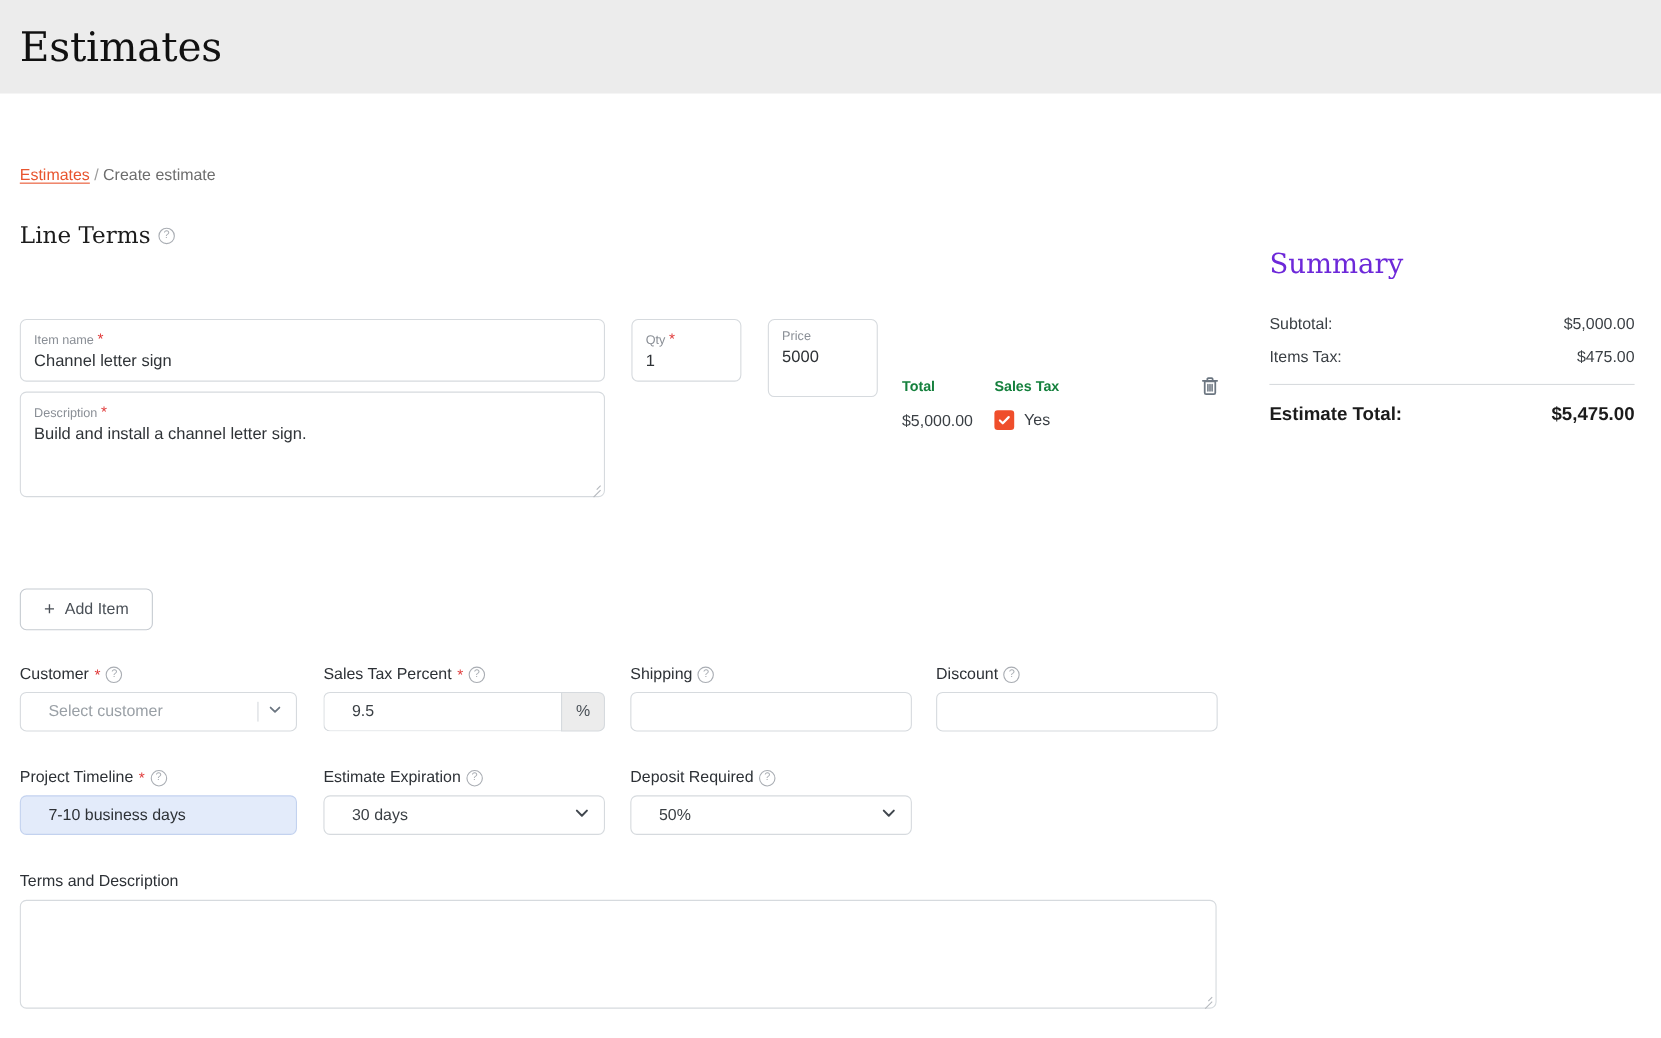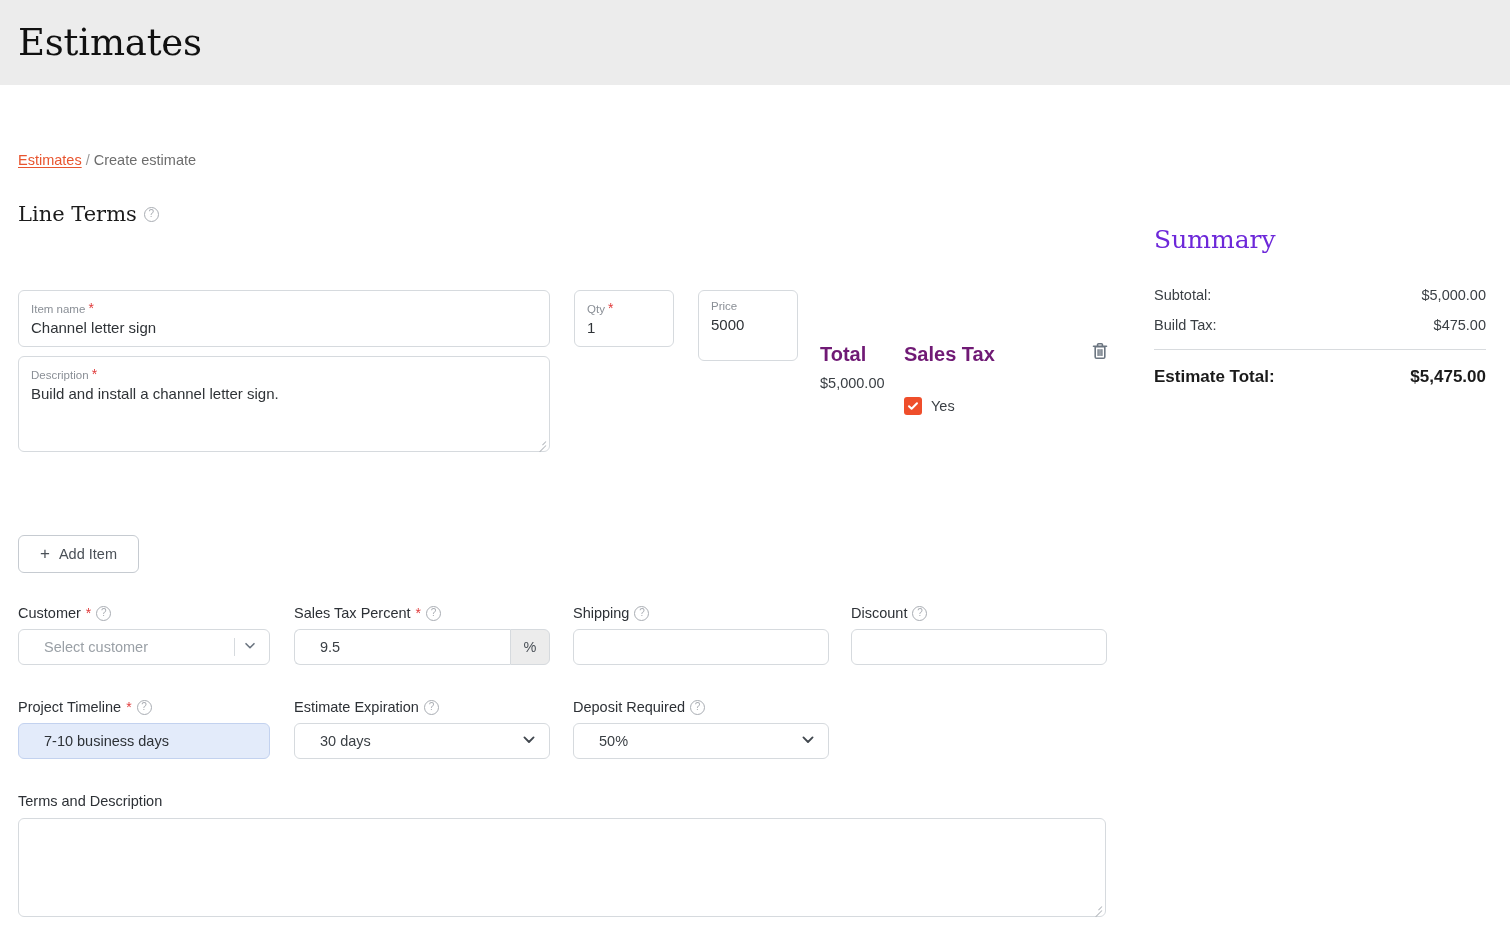--- a/index.html
+++ b/index.html
@@ -122,34 +122,34 @@
     height: 1px;
     transform: rotate(-45deg);
     transform-origin: right center;
   }
   .resize-grip i:nth-child(1) { bottom: 2px; width: 9px; }
   .resize-grip i:nth-child(2) { bottom: 6px; width: 5px; }
 
   
   .col-head {
     position: absolute;
-    font-size: 20px;
+    font-size: 13px;
     font-weight: 700;
-    color: #701a75;
+    color: #15803d;
   }
   #h-total { left: 820px; top: 258px; }
   #h-salestax { left: 904px; top: 258px; }
   #v-total {
     position: absolute; left: 820px; top: 290px;
     font-size: 14.5px; color: #3a3f44;
   }
   #v-salestax {
     position: absolute; left: 904px; top: 288px;
     display: flex; align-items: center; gap: 9px;
-    font-size: 14.5px; color: #3a3f44; margin-top: 24px;
+    font-size: 14.5px; color: #3a3f44;
   }
   .checkbox-on {
     width: 18px; height: 18px;
     background: #ef4e2b;
     border-radius: 3px;
     display: inline-flex;
     align-items: center;
     justify-content: center;
   }
   .checkbox-on svg { display: block; }
@@ -464,21 +464,21 @@
     </div>
   </div>
 
   <div id="summary">
     <h2>Summary</h2>
     <div class="sum-row">
       <span>Subtotal:</span>
       <span>$5,000.00</span>
     </div>
     <div class="sum-row">
-      <span>Build Tax:</span>
+      <span>Items Tax:</span>
       <span>$475.00</span>
     </div>
     <div class="sum-divider"></div>
     <div class="sum-total">
       <span>Estimate Total:</span>
       <span>$5,475.00</span>
     </div>
   </div>
 
 </div>

